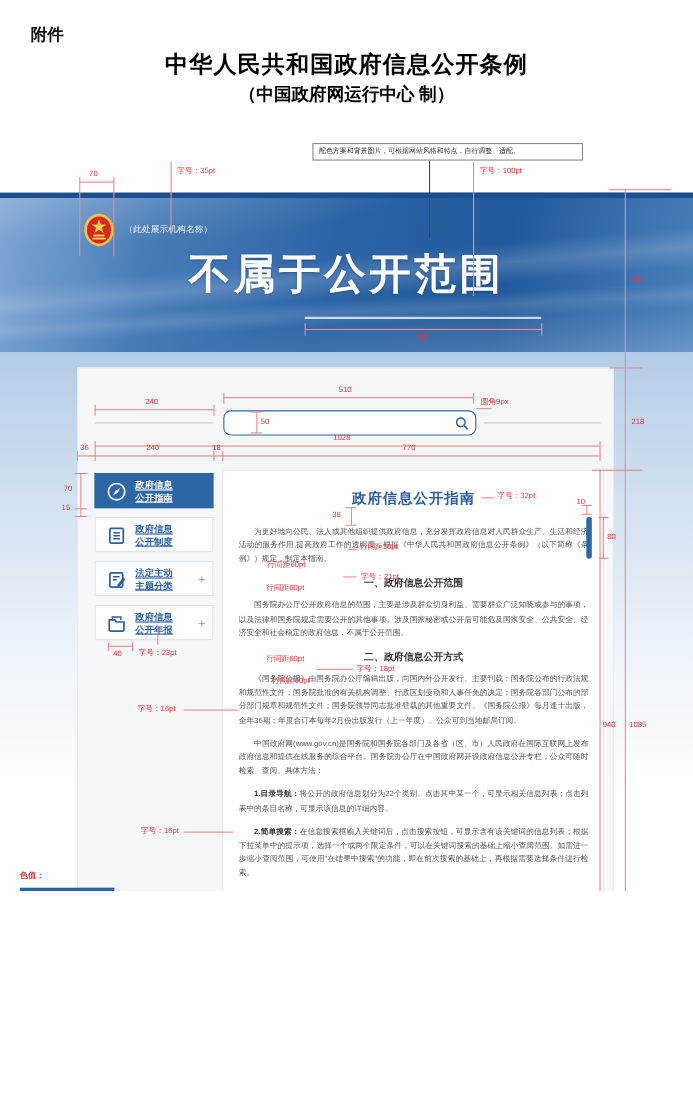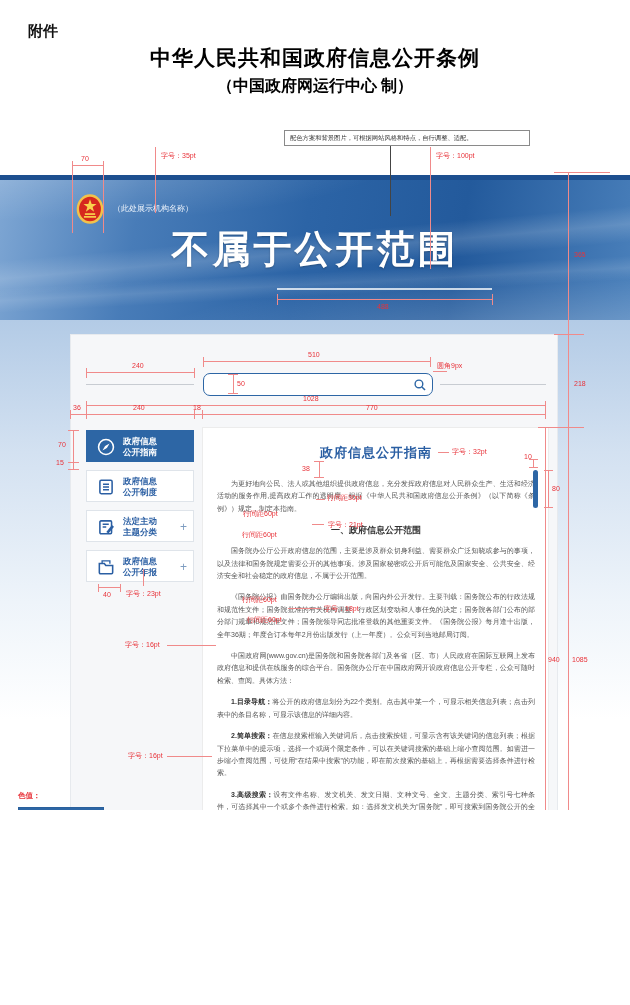--- a/index.html
+++ b/index.html
@@ -36,21 +36,21 @@
   
   .search{left:203px;top:373px;width:230px;height:23px;border:1.5px solid #2d66a5;border-radius:7px;
           background:#fff;box-sizing:border-box;}
   .search input{position:absolute;left:8px;top:1px;width:190px;height:18px;border:none;outline:none;
                 font-size:8px;background:transparent;}
   .mag{position:absolute;right:5px;top:4px;width:14px;height:14px;}
   
   .side-item{left:86px;width:108px;height:32px;background:#fff;border:1px solid #dfe4ea;box-sizing:border-box;cursor:pointer;}
   .side-item .icon{position:absolute;left:9px;top:6px;width:20px;height:20px;color:#2b5fa3;}
   .side-item .icon svg{width:20px;height:20px;overflow:visible;}
-  .side-item .lbl{position:absolute;left:36px;top:5px;font-size:8.5px;font-weight:bold;color:#2b5fa3;line-height:1.3;}
+  .side-item .lbl{position:absolute;left:36px;top:5px;font-size:8.5px;font-weight:bold;color:#2b5fa3;line-height:1.3;text-decoration:underline;}
   .side-item .plus{position:absolute;right:6px;top:9px;font-size:12px;color:#7d9cc0;font-weight:400;}
   .side-item.active{background:#2d66a5;border-color:#2d66a5;}
   .side-item.active .lbl{color:#fff;}
   .side-item.active .icon{color:#fff;}
   
   .card{left:202px;top:427px;width:347px;height:479px;background:#fff;border:1px solid #ececec;
         box-sizing:border-box;padding:16px 13px 0 14px;}
   .c-title{text-align:center;font-size:13px;font-weight:bold;color:#2b5fa3;margin:0 0 16px 0;letter-spacing:1px;}
   .card p{margin:0 0 9px 0;font-size:7px;line-height:12.4px;color:#555;text-indent:2em;text-align:justify;}
   .card h4{margin:6px 0 8px 0;font-size:9px;color:#333;text-align:center;}
@@ -142,20 +142,21 @@
     <span class="lbl"><span>政府信息</span><br>
       <span>公开年报</span></span>
     <span class="plus">+</span>
   </div>
 
   <div class="abs card">
     <h3 class="c-title">政府信息公开指南</h3>
     <p>为更好地向公民、法人或其他组织提供政府信息，充分发挥政府信息对人民群众生产、生活和经济活动的服务作用,提高政府工作的透明度，根据《中华人民共和国政府信息公开条例》（以下简称《条例》）规定，制定本指南。</p>
     <h4>一、政府信息公开范围</h4>
     <p>国务院办公厅公开政府信息的范围，主要是涉及群众切身利益、需要群众广泛知晓或参与的事项，以及法律和国务院规定需要公开的其他事项。涉及国家秘密或公开后可能危及国家安全、公共安全、经济安全和社会稳定的政府信息，不属于公开范围。</p>
+    <h4>二、政府信息公开方式</h4>
     <p>《国务院公报》由国务院办公厅编辑出版，向国内外公开发行。主要刊载：国务院公布的行政法规和规范性文件；国务院批准的有关机构调整、行政区划变动和人事任免的决定；国务院各部门公布的部分部门规章和规范性文件；国务院领导同志批准登载的其他重要文件。《国务院公报》每月逢十出版，全年36期；年度合订本每年2月份出版发行（上一年度）。公众可到当地邮局订阅。</p>
     <p>中国政府网(www.gov.cn)是国务院和国务院各部门及各省（区、市）人民政府在国际互联网上发布政府信息和提供在线服务的综合平台。国务院办公厅在中国政府网开设政府信息公开专栏，公众可随时检索、查阅。具体方法：</p>
     <p><b>1.目录导航：</b><span>将公开的政府信息划分为22个类别。点击其中某一个，可显示相关信息列表；点击列表中的条目名称，可显示该信息的详细内容。</span></p>
     <p><b>2.简单搜索：</b><span>在信息搜索框输入关键词后，点击搜索按钮，可显示含有该关键词的信息列表；根据下拉菜单中的提示项，选择一个或两个限定条件，可以在关键词搜索的基础上缩小查阅范围。如需进一步缩小查阅范围，可使用“在结果中搜索”的功能，即在前次搜索的基础上，再根据需要选择条件进行检索。</span></p>
     <p><b>3.高级搜索：</b><span>设有文件名称、发文机关、发文日期、文种文号、全文、主题分类、索引号七种条件，可选择其中一个或多个条件进行检索。如：选择发文机关为“国务院”，即可搜索到国务院公开的全部文件；选择发文日期、文种文号、主题分类等多个条件，可搜索到满足上述条件的文件。</span></p>
   </div>
   <div class="abs scrollbar" style="z-index:7"></div>
 
   <div class="abs swatch" style="top: 807px; background: rgb(45, 102, 165); color: rgb(255, 255, 255);">
       <span>RGB: 45 102 165</span>

